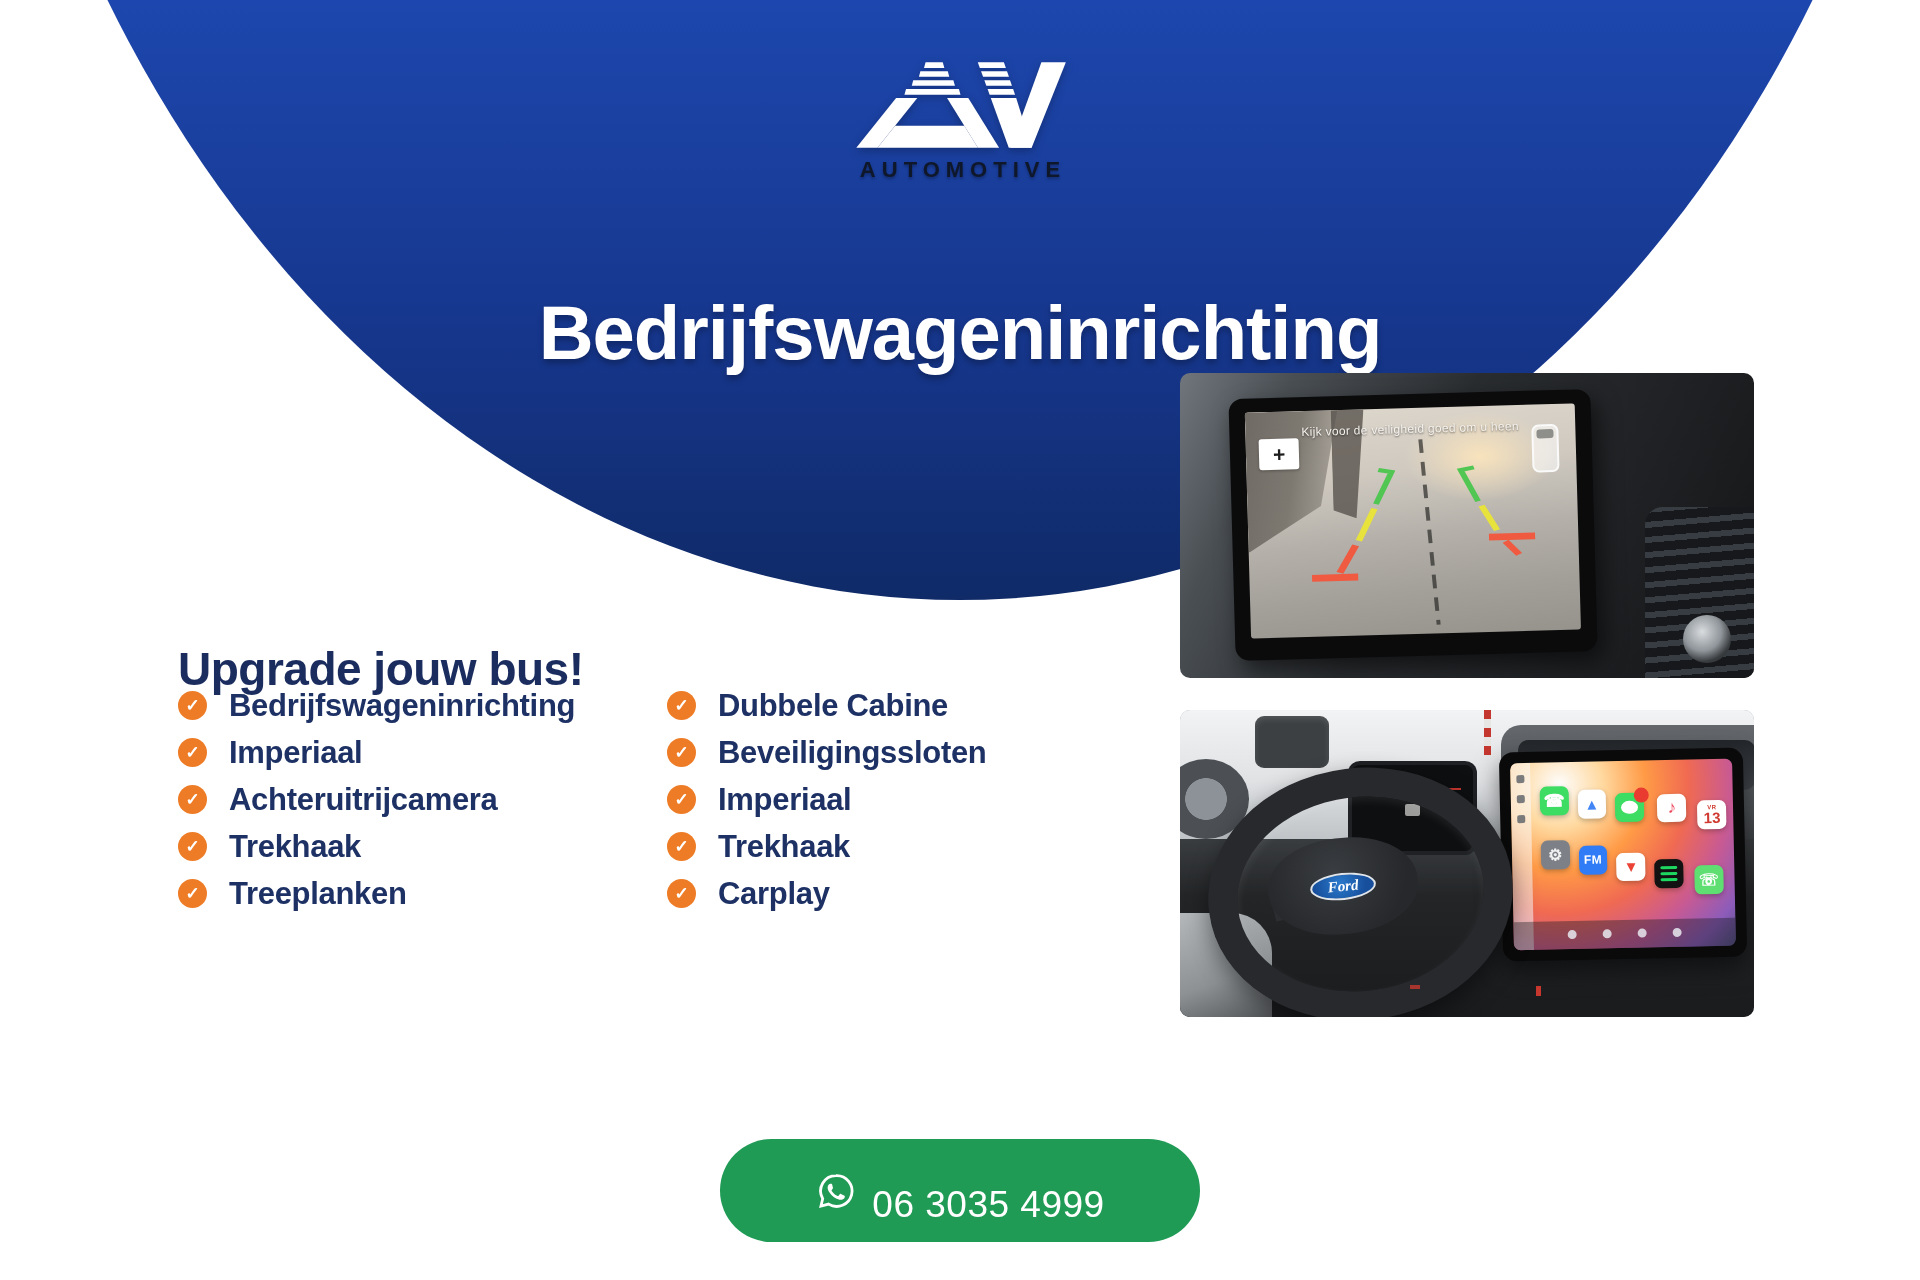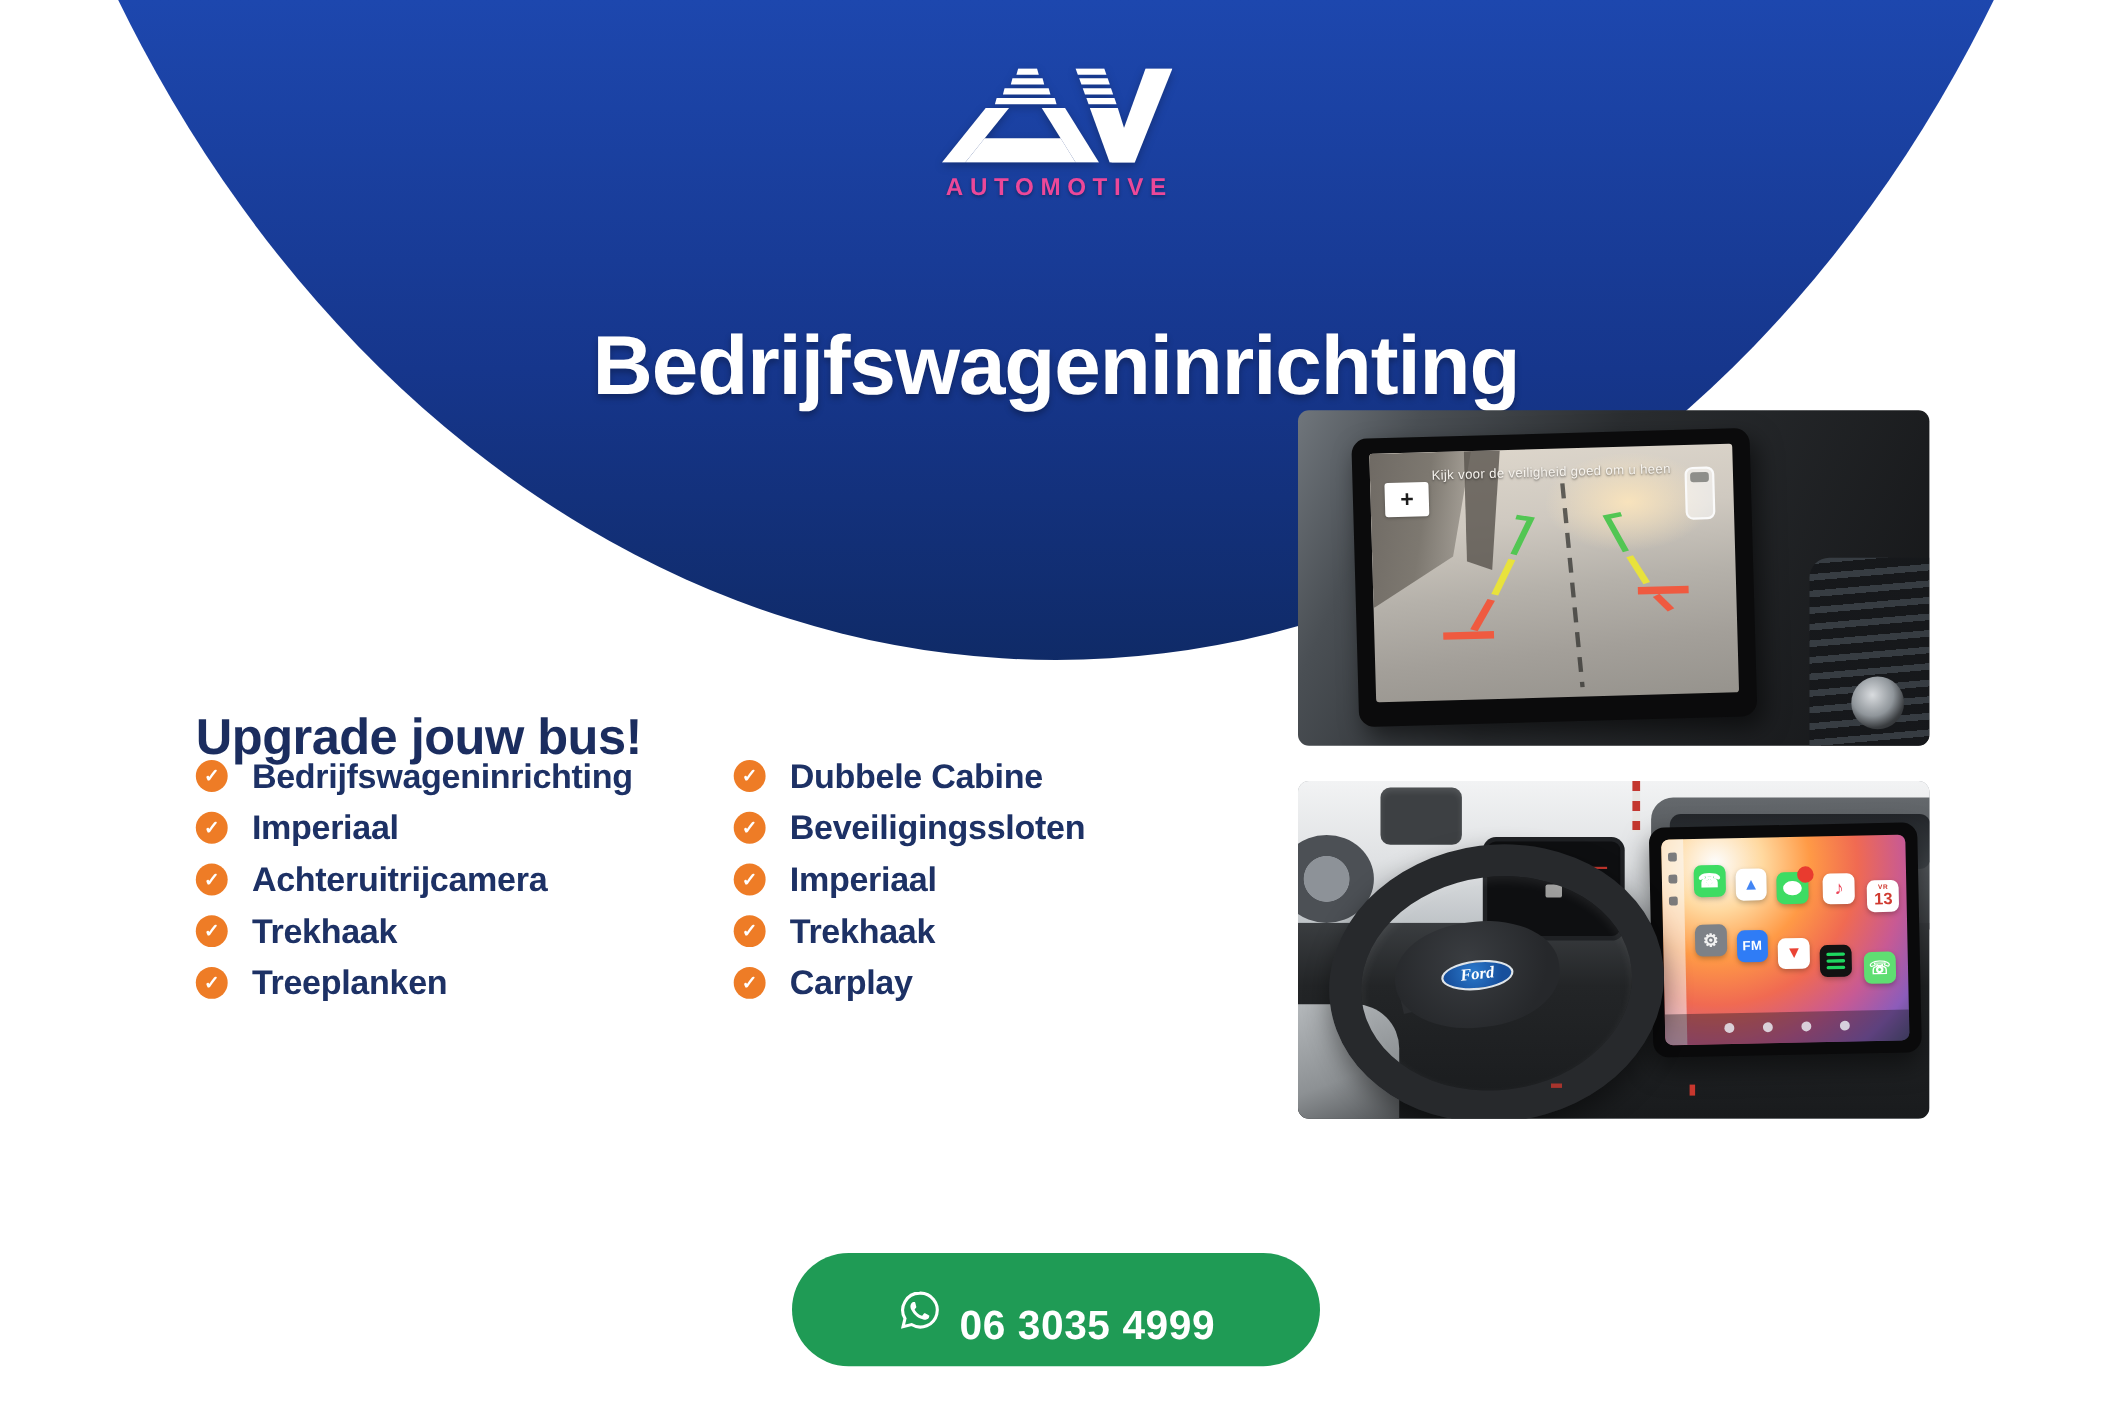--- a/index.html
+++ b/index.html
@@ -4,21 +4,21 @@
 <style>
   * { box-sizing: border-box; }
   html, body { margin: 0; padding: 0; }
   body { font-family: "Liberation Sans", sans-serif; background: #ffffff; }
   #app { position: relative; width: 1920px; height: 1280px; overflow: hidden; background: #ffffff; }
 
   
   .hero-svg { position: absolute; top: 0; left: 0; pointer-events: none; }
   .logo-wrap { position: absolute; top: 62px; left: 50%; transform: translateX(-50%); text-align: center; }
   .logo-svg { display: block; margin: 0 auto; filter: drop-shadow(0 3px 4px rgba(0,0,0,.25)); }
-  .brand-subtitle { margin-top: 9px; color: #ec4899; font-weight: 700; font-size: 22px; letter-spacing: 6px; text-indent: 6px; text-shadow: 0 2px 3px rgba(0,0,0,.3); }
+  .brand-subtitle { margin-top: 9px; color: #0f172a; font-weight: 700; font-size: 22px; letter-spacing: 6px; text-indent: 6px; text-shadow: 0 2px 3px rgba(0,0,0,.3); }
   .page-title { position: absolute; top: 238px; left: 0; width: 100%; text-align: center; color: #ffffff; font-size: 76px; font-weight: 700; letter-spacing: -1px; text-shadow: 0 4px 6px rgba(0,0,0,.28); }
 
   
   .upgrade-heading { position: absolute; left: 178px; top: 604px; color: #1b2d5f; font-size: 46px; font-weight: 700; letter-spacing: -0.5px; }
   .checklist { position: absolute; top: 682px; list-style: none; margin: 0; padding: 0; }
   .checklist.col1 { left: 178px; }
   .checklist.col2 { left: 667px; }
   .checklist li { display: flex; align-items: center; height: 47px; }
   .check-icon { flex: 0 0 auto; width: 29px; height: 29px; border-radius: 50%; background: #ee7c26; color: #ffffff; display: flex; align-items: center; justify-content: center; font-size: 17px; font-weight: 700; margin-right: 22px; }
   .item-label { color: #1d3165; font-size: 31px; font-weight: 700; letter-spacing: -0.3px; white-space: nowrap; }
@@ -80,21 +80,21 @@
   .cp-gmaps   { left: 47%; top: 49%; background: #ffffff; color: #ea4335; font-size: 15px; }
   .cp-spotify { left: 64%; top: 53%; background: #121212; flex-direction: column; gap: 3px; }
   .cp-spotify i { width: 58%; height: 3px; border-radius: 3px; background: #1ed760; }
   .cp-wa      { left: 82%; top: 57%; background: #5fde72; color: #ffffff; font-size: 16px; }
   .int-vent-red { position: absolute; left: 62%; bottom: 7%; width: 5px; height: 10px; background: #c8372e; }
   .int-vent-red2 { position: absolute; left: 40%; bottom: 9%; width: 10px; height: 4px; background: #c8372e; opacity: .8; }
 
   
   .tagline { position: absolute; top: 1066px; left: 0; width: 100%; text-align: center; color: #1d3165; font-size: 38px; font-weight: 700; font-style: italic; letter-spacing: .2px; }
   .whatsapp-button { position: absolute; top: 1139px; left: 50%; transform: translateX(-50%); width: 480px; height: 103px; border: none; border-radius: 52px; background: #1f9b55; color: #ffffff; display: flex; align-items: center; justify-content: center; gap: 15px; cursor: pointer; }
-  .whatsapp-button .phone { font-size: 37px; font-weight: 700; font-family: "Liberation Sans", sans-serif; letter-spacing: .5px; margin-top: 28px; }
+  .whatsapp-button .phone { font-size: 37px; font-weight: 400; font-family: "Liberation Sans", sans-serif; letter-spacing: .5px; margin-top: 28px; }
 </style>
 </head>
 <body>
 
 <div id="app">
 
   <svg class="hero-svg" width="1920" height="610" viewBox="0 0 1920 610" aria-hidden="true">
     <defs>
       <linearGradient id="heroGrad" gradientUnits="userSpaceOnUse" x1="0" y1="0" x2="0" y2="610">
         <stop offset="0" stop-color="#1d47ae"></stop>

